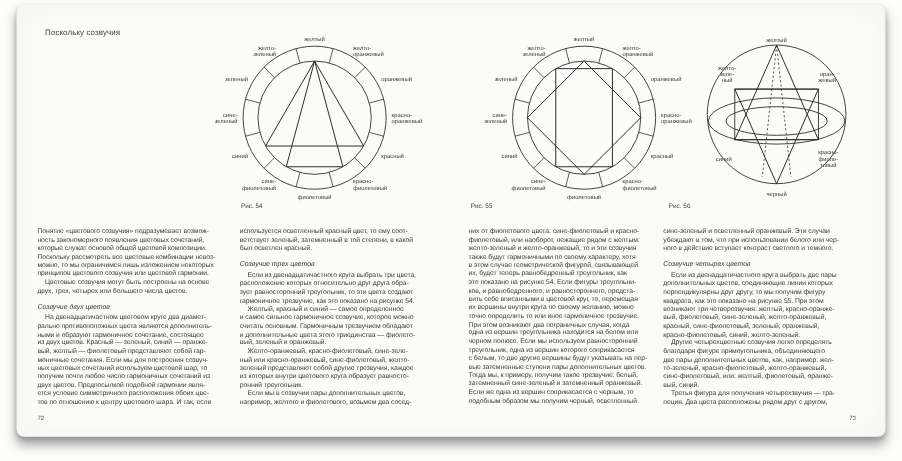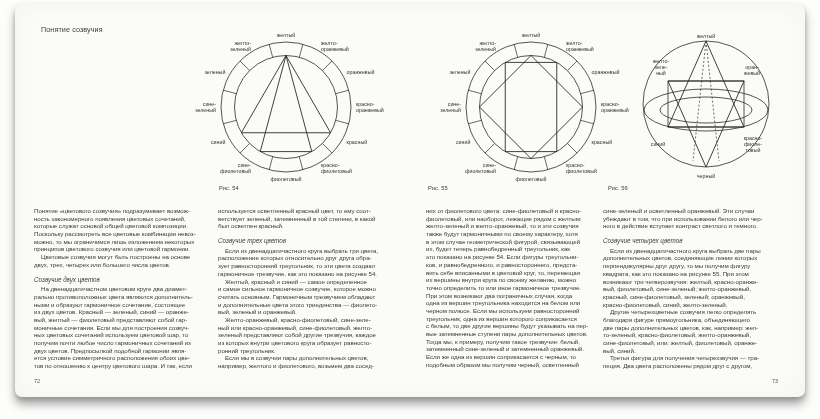--- a/index.html
+++ b/index.html
@@ -19,21 +19,21 @@
   .ind1{padding-left:7px}
   .subhead{font-style:italic;font-size:6.3px;line-height:7.7px;margin:7px 0 2px}
   .pgnum{position:absolute;top:378px;font-size:5.5px;color:#555}
   .pgl{left:34px}.pgr{left:772px}
 </style>
 </head>
 <body>
 
 <div class="book"></div>
 
-<div class="page-title">Понятие созвучия</div>
+<div class="page-title">Поскольку созвучия</div>
 
 <svg class="overlay" xmlns="http://www.w3.org/2000/svg">
     <circle cx="286" cy="107" r="65" fill="none" stroke="#2b2b2b" stroke-width="0.8"></circle>
     <circle cx="286" cy="107" r="51.5" fill="none" stroke="#2b2b2b" stroke-width="0.8"></circle>
     <line x1="299.3291808227798" y1="57.25481994611298" x2="302.82323793166387" y2="44.21482129121056" stroke="#2b2b2b" stroke-width="0.7"></line>
     <line x1="322.4159992311072" y1="70.58400076889279" x2="331.96194077712556" y2="61.03805922287441" stroke="#2b2b2b" stroke-width="0.7"></line>
     <line x1="335.745180053887" y1="93.67081917722018" x2="348.78517870878943" y2="90.17676206833616" stroke="#2b2b2b" stroke-width="0.7"></line>
     <line x1="335.745180053887" y1="120.32918082277982" x2="348.78517870878943" y2="123.82323793166385" stroke="#2b2b2b" stroke-width="0.7"></line>
     <line x1="322.4159992311072" y1="143.4159992311072" x2="331.9619407771256" y2="152.9619407771256" stroke="#2b2b2b" stroke-width="0.7"></line>
     <line x1="299.32918082277985" y1="156.745180053887" x2="302.82323793166387" y2="169.78517870878943" stroke="#2b2b2b" stroke-width="0.7"></line>

